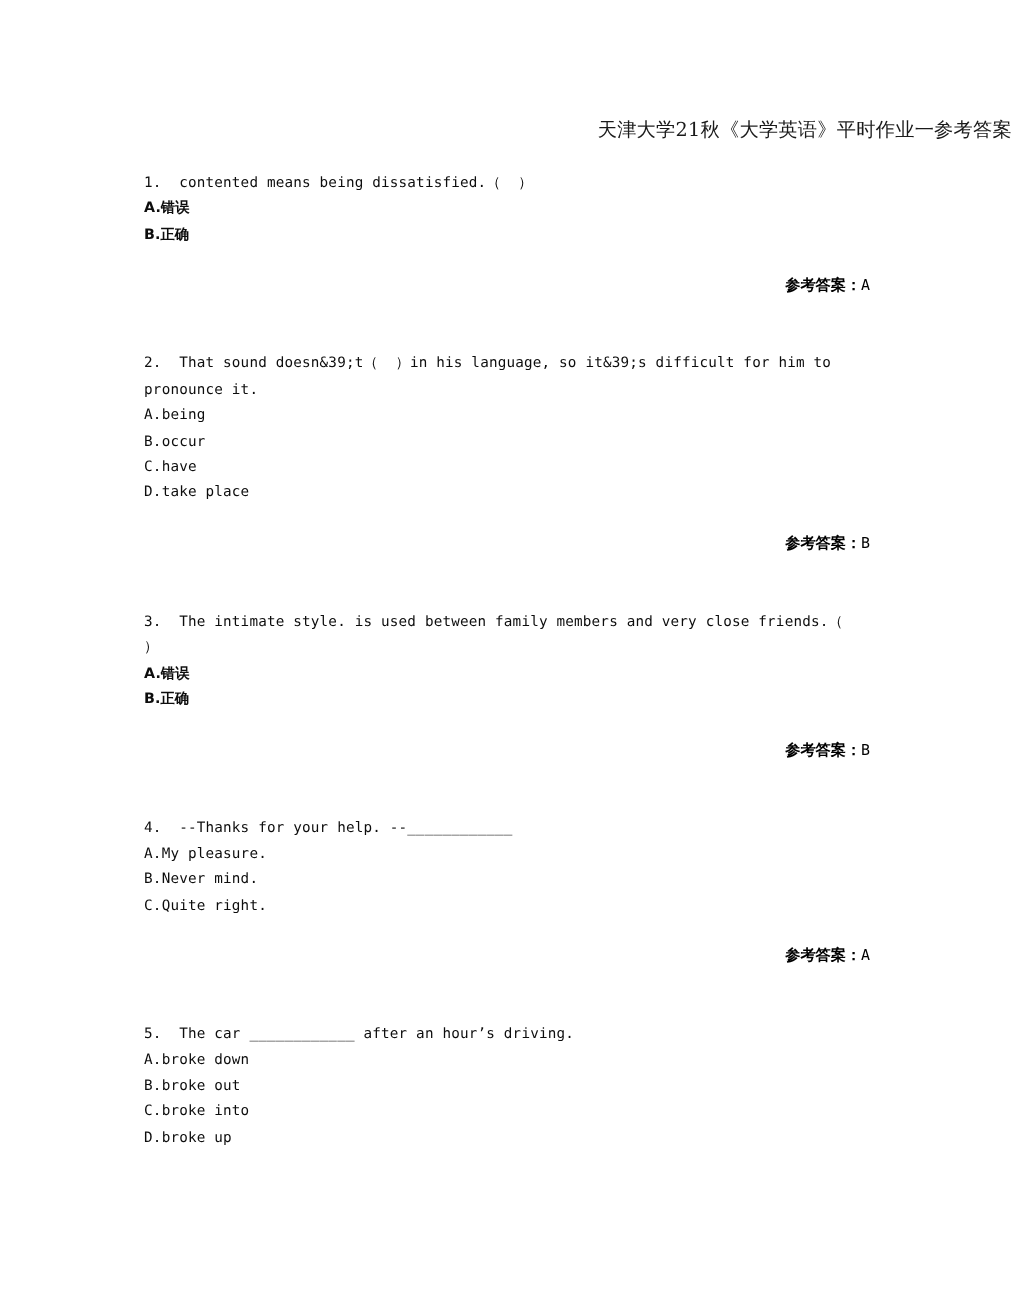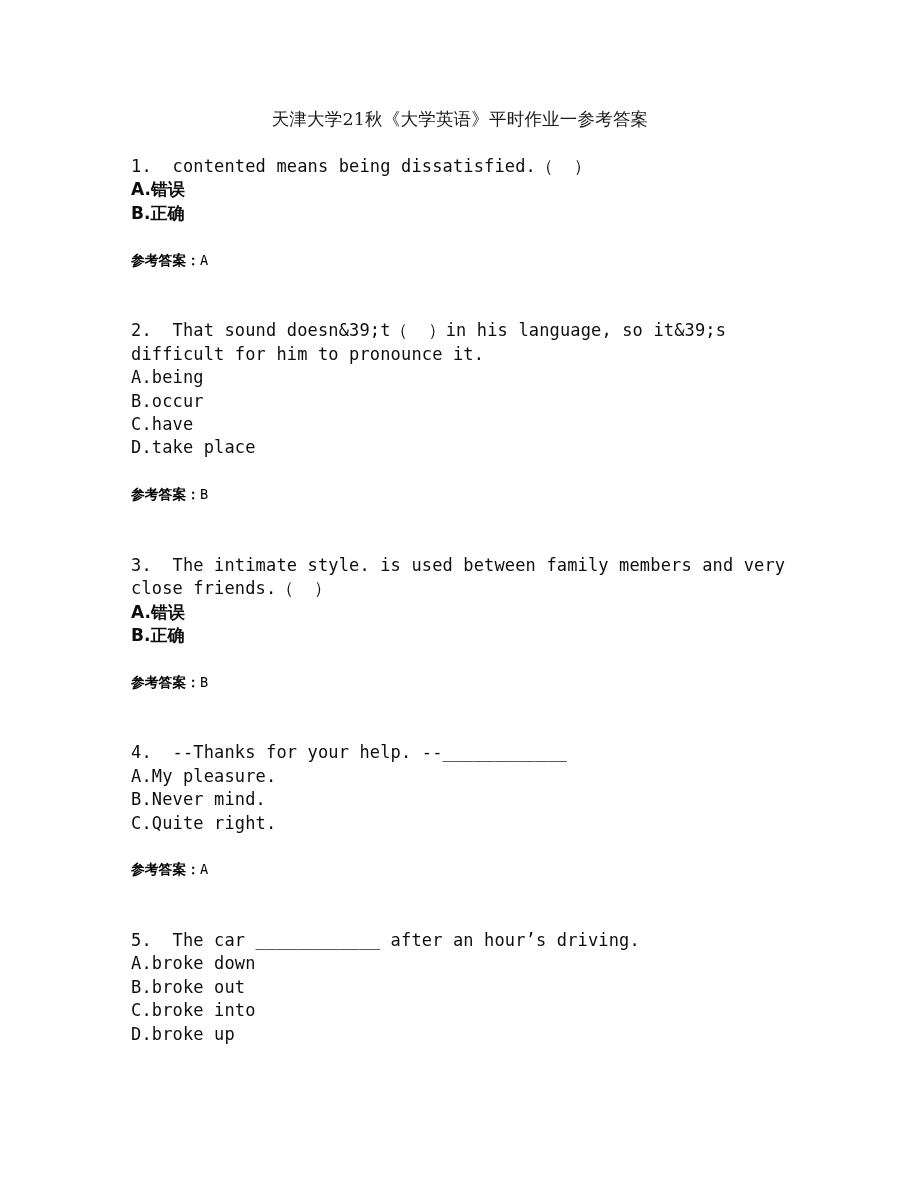--- a/index.html
+++ b/index.html
@@ -24,21 +24,21 @@
     height: 1191px;
     background: #ffffff;
   }
 
   
   .doc-title {
     position: absolute;
     top: 107px;
     left: 0;
     width: 920px;
-    text-align: center;
+    text-align: right;
     font-family: "DejaVu Serif", "Liberation Serif", serif;
     font-size: 17.5px;
     line-height: 24px;
     letter-spacing: 0.2px;
     color: #1a1a1a;
     white-space: nowrap;
   }
 
   
   .content {
@@ -47,21 +47,21 @@
     left: 131px;
     width: 660px;
   }
 
   .q-block {
     margin: 0 0 0 0;
   }
 
   .line {
     font-family: "DejaVu Sans Mono", monospace;
-    font-size: 17px;
+    font-size: 13px;
     line-height: 23.45px;
     color: #0d0d0d;
     white-space: pre-wrap;
     letter-spacing: 0.15px;
   }
 
   .q-stem {
     
     text-indent: 0;
   }
@@ -78,20 +78,21 @@
   }
 
   .answer {
     font-family: "DejaVu Sans", "Liberation Sans", sans-serif;
     font-size: 13.8px;
     line-height: 23.45px;
     font-weight: bold;
     color: #000000;
     letter-spacing: 0;
     white-space: pre;
+    text-align: right;
   }
   .answer .ans-letter {
     font-family: "DejaVu Sans Mono", monospace;
     font-weight: normal;
     font-size: 13.6px;
   }
 
   .gap-after-options { height: 23.45px; }
   .gap-between-q { height: 46.9px; }
 </style>

